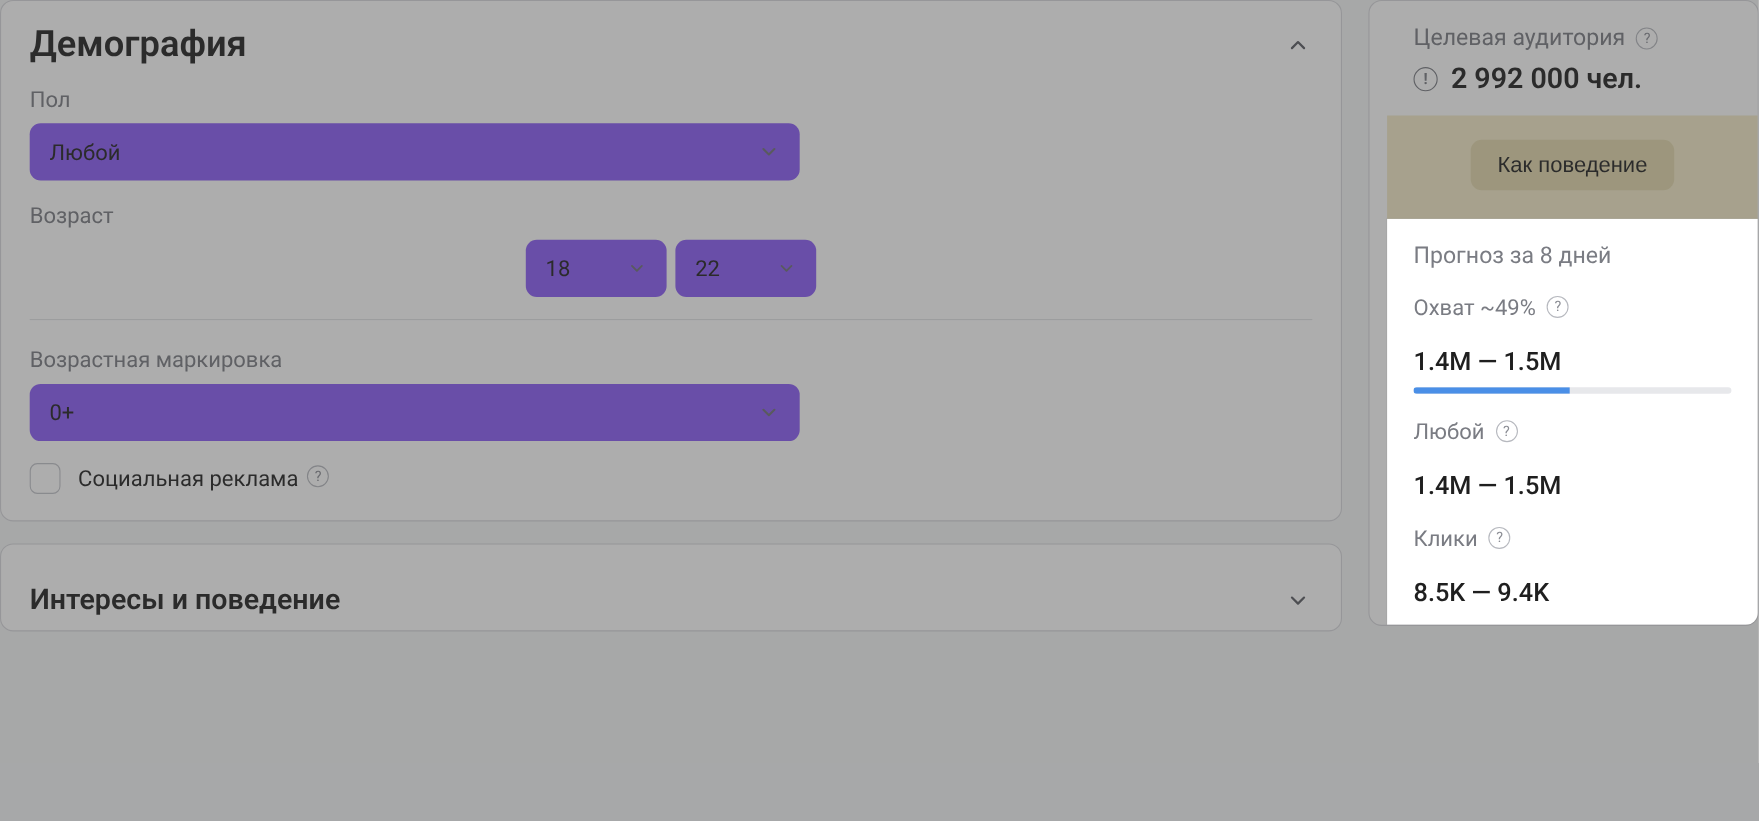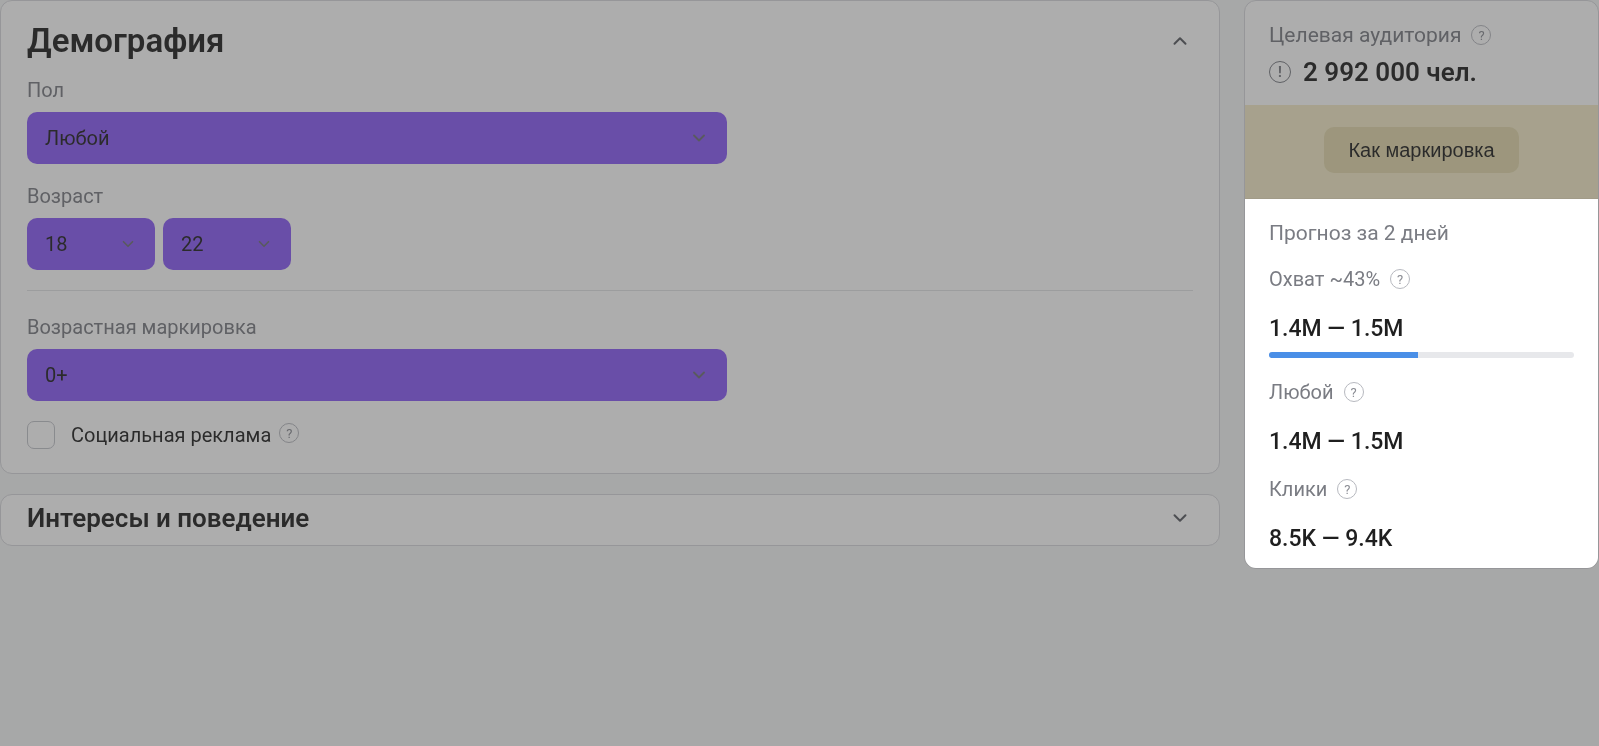--- a/index.html
+++ b/index.html
@@ -67,21 +67,21 @@
     display: flex;
     align-items: center;
     justify-content: space-between;
     padding: 0 18px;
     font-size: 20px;
     color: #1f1f1f;
     cursor: pointer;
   }
   .select-wide { width: 700px; max-width: 100%; }
   .select-small { width: 128px; }
-  .age-row { display: flex; gap: 8px; }
+  .age-row { display: flex; gap: 8px; justify-content: center; }
   .divider {
     border: none;
     border-top: 1px solid #e2e3e6;
     margin: 8px 0 24px 0;
   }
   .checkbox-row {
     display: flex;
     align-items: center;
     gap: 16px;
     margin-top: 10px;
@@ -126,36 +126,37 @@
     font-weight: 700;
     color: #7a7c83;
     line-height: 1;
   }
   .warn-icon::before { content: "!"; }
 
   .card2 {
     background: #ffffff;
     border: 1px solid #d7d8dc;
     border-radius: 12px;
-    padding: 8px 26px 8px 26px;
+    padding: 36px 26px 8px 26px;
   }
   .card2 .card-title { font-size: 26px; }
 
   
   .side-col {
     width: 355px;
     flex: 0 0 355px;
     display: flex;
     flex-direction: column;
   }
   .side-card {
     background: #ffffff;
     border: 1px solid #d7d8dc;
     border-radius: 12px;
     overflow: hidden;
+    padding-left: 16px;
   }
   .side-top {
     padding: 22px 24px 0 24px;
   }
   .side-row1 {
     display: flex;
     align-items: center;
     gap: 10px;
     color: #7a7c83;
     font-size: 21px;
@@ -346,29 +347,29 @@
           <span>Целевая аудитория</span>
           <span class="help-icon"></span>
         </div>
         <div class="side-count-row">
           <span class="warn-icon"></span>
           <span>2 992 000 чел.</span>
         </div>
       </div>
 
       <div class="warn-panel">
-        <button class="warn-btn">Как маркировка</button>
+        <button class="warn-btn">Как поведение</button>
       </div>
 
       <div class="forecast bright">
-        <div class="forecast-title">Прогноз за 2 дней</div>
+        <div class="forecast-title">Прогноз за 8 дней</div>
 
         <div class="metric">
           <div class="metric-label-row">
-            <span>Охват ~43%</span>
+            <span>Охват ~49%</span>
             <span class="help-icon"></span>
           </div>
           <div class="metric-value">1.4M — 1.5M</div>
           <div class="progress">
             <div class="progress-fill" style="width: 49%;"></div>
           </div>
         </div>
 
         <div class="metric">
           <div class="metric-label-row">

